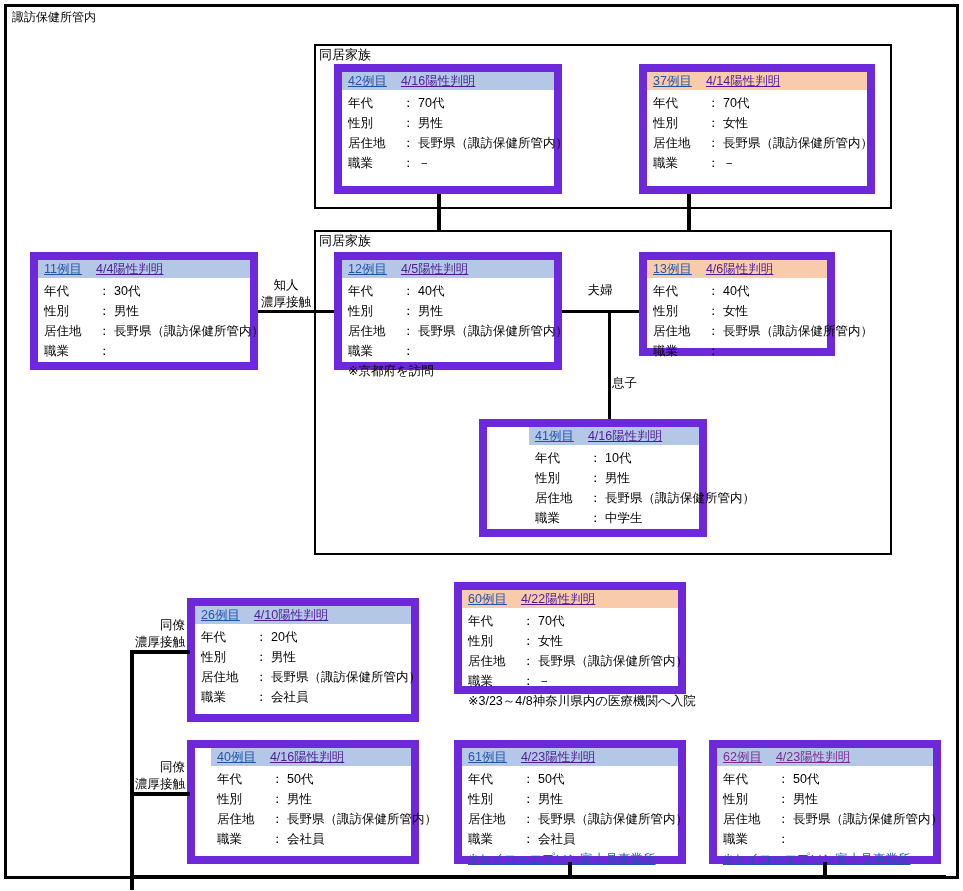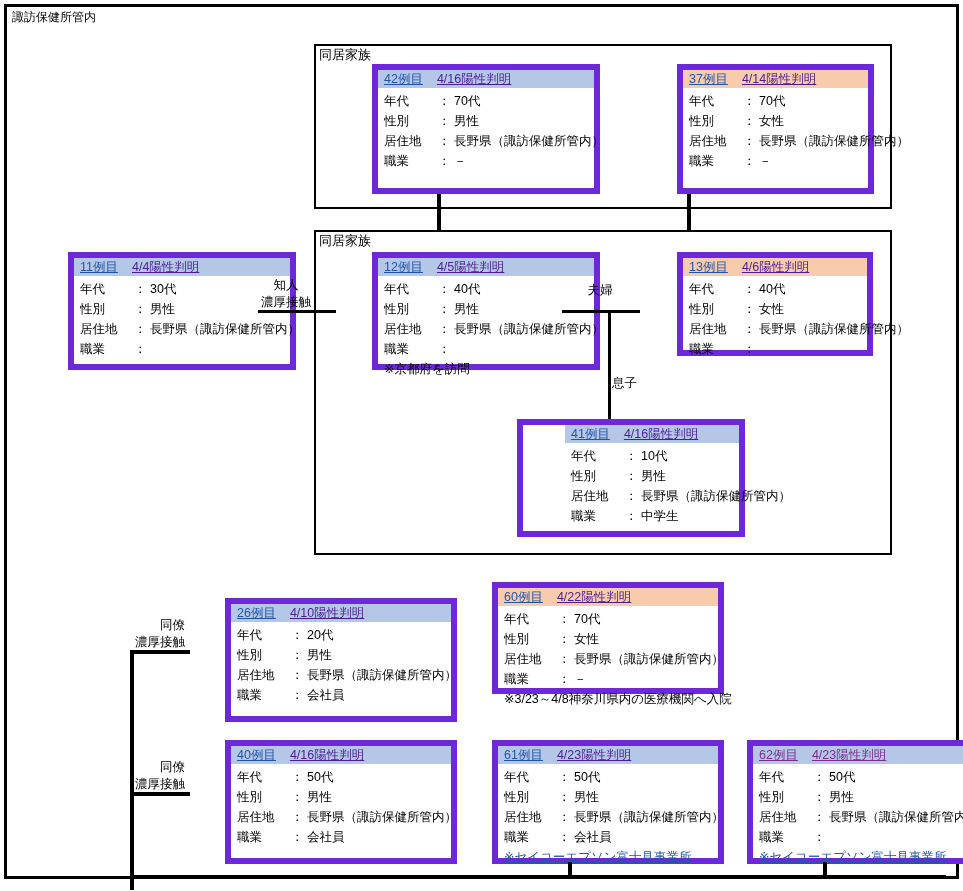--- a/index.html
+++ b/index.html
@@ -44,25 +44,24 @@
     font-size:13px;
     line-height:13px;
     white-space:nowrap;
     color:#000000;
   }
 
   
   .card{
     position:absolute;
     box-sizing:border-box;
-    border:6px solid #6d28d9;
+    border:8px solid #6d28d9;
     background:#ffffff;
     padding:0;
     overflow:visible;
-    margin-left:38px;
   }
   .card-head{
     height:18px;
     line-height:18px;
     display:flex;
     align-items:center;
     padding:0 0 0 6px;
     font-size:12.5px;
     white-space:nowrap;
   }
@@ -149,21 +148,21 @@
         <span class="v">長野県（諏訪保健所管内）</span>
       </div>
       <div class="row">
         <span class="k">職業</span>
         <span class="sep">：</span>
         <span class="v">－</span>
       </div>
     </div>
   </div>
 
-  <div class="card" style="left:639px;top:64px;width:197px;height:130px;">
+  <div class="card" style="left:639px;top:64px;width:236px;height:130px;">
     <div class="card-head female">
       <span class="case-no">37例目</span>
       <span class="case-date">4/14陽性判明</span>
     </div>
     <div class="card-body">
       <div class="row">
         <span class="k">年代</span>
         <span class="sep">：</span>
         <span class="v">70代</span>
       </div>
@@ -377,21 +376,21 @@
       </div>
       <div class="row">
         <span class="k">職業</span>
         <span class="sep">：</span>
         <span class="v">－</span>
       </div>
       <div class="note overflow">※3/23～4/8神奈川県内の医療機関へ入院</div>
     </div>
   </div>
 
-  <div class="card" style="left:187px;top:740px;width:232px;height:124px;">
+  <div class="card" style="left:187px;top:740px;width:232px;height:124px;padding-left:16px;">
     <div class="card-head male">
       <span class="case-no">40例目</span>
       <span class="case-date">4/16陽性判明</span>
     </div>
     <div class="card-body">
       <div class="row">
         <span class="k">年代</span>
         <span class="sep">：</span>
         <span class="v">50代</span>
       </div>

